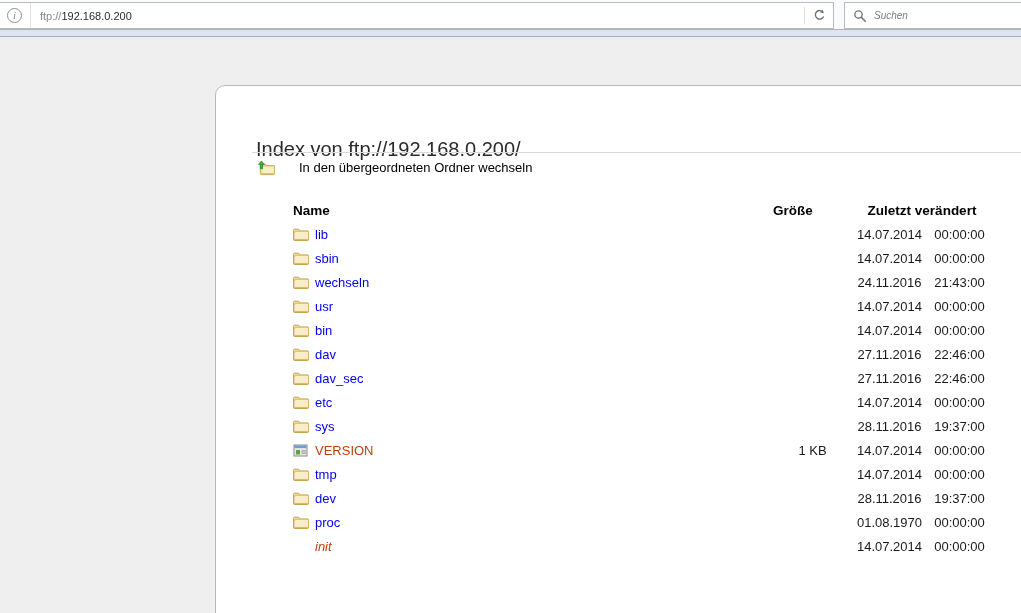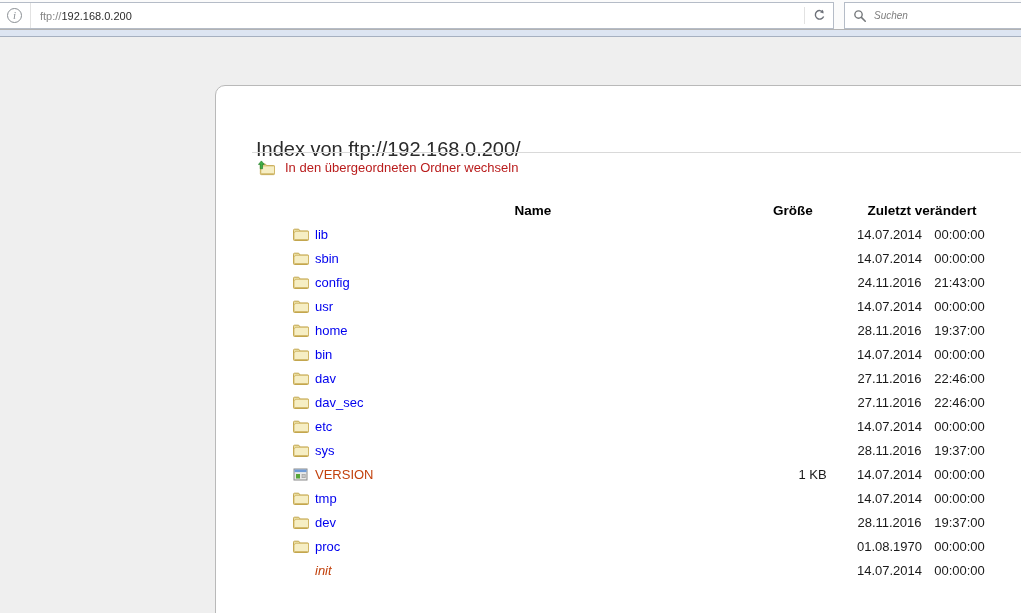--- a/index.html
+++ b/index.html
@@ -81,40 +81,40 @@
     margin: 4px;
     font-size: 20px; font-weight: 400; color: #2b2b2b;
     white-space: nowrap;
   }
   .title-rule {
     position: absolute; left: 36px; right: 0; top: 66px;
     border: 0; border-top: 1px solid #d9d9d9; margin: 0;
   }
   .up-link {
     position: absolute; left: 42px; top: 74px;
-    display: flex; align-items: flex-start; gap: 10px;
-    font-size: 13px; color: #b91c1c; text-decoration: none;
+    display: flex; align-items: flex-start; gap: 24px;
+    font-size: 13px; color: #000000; text-decoration: none;
     cursor: pointer; white-space: nowrap;
   }
   
   table.listing {
     position: absolute; left: 77px; top: 112px;
     border-collapse: collapse;
     font-size: 13px; color: #1a1a1a;
     table-layout: fixed;
   }
   col.c-name { width: 480px; }
   col.c-size { width: 79px; }
   col.c-date { width: 75px; }
   col.c-time { width: 65px; }
   .listing th {
     font-size: 13.5px; font-weight: 700; color: #000;
     height: 24px; padding: 0; white-space: nowrap;
   }
-  .listing th.h-name { text-align: center; }
+  .listing th.h-name { text-align: left; }
   .listing th.h-size { text-align: left; }
   .listing th.h-mod  { }
   .listing td { height: 24px; padding: 0; white-space: nowrap; }
   .listing td.size, .listing td.date, .listing td.time { text-align: center; }
   .name-cell { display: flex; align-items: center; gap: 5px; }
   .icon-slot { width: 17px; height: 15px; display: flex; align-items: center; flex: 0 0 17px; }
   a.entry { color: #0000EE; text-decoration: none; cursor: pointer; }
   a.entry.visited { color: #c2410c; }
   a.entry.symlink { font-style: italic; }
 </style>
@@ -229,21 +229,21 @@
         </tr>
 
         <tr>
           <td>
               <div class="name-cell">
                 <span class="icon-slot">
                   <svg width="16" height="15" viewBox="0 0 16 15">
                     <use href="#def-folder"></use>
                   </svg>
                 </span>
-                <a class="entry">config</a>
+                <a class="entry">wechseln</a>
               </div>
             </td>
           <td class="size"></td>
           <td class="date">24.11.2016</td>
           <td class="time">21:43:00</td>
         </tr>
 
         <tr>
           <td>
               <div class="name-cell">
@@ -253,35 +253,20 @@
                   </svg>
                 </span>
                 <a class="entry">usr</a>
               </div>
             </td>
           <td class="size"></td>
           <td class="date">14.07.2014</td>
           <td class="time">00:00:00</td>
         </tr>
 
-        <tr>
-          <td>
-              <div class="name-cell">
-                <span class="icon-slot">
-                  <svg width="16" height="15" viewBox="0 0 16 15">
-                    <use href="#def-folder"></use>
-                  </svg>
-                </span>
-                <a class="entry">home</a>
-              </div>
-            </td>
-          <td class="size"></td>
-          <td class="date">28.11.2016</td>
-          <td class="time">19:37:00</td>
-        </tr>
 
 
         <tr>
           <td>
               <div class="name-cell">
                 <span class="icon-slot">
                   <svg width="16" height="15" viewBox="0 0 16 15">
                     <use href="#def-folder"></use>
                   </svg>
                 </span>

